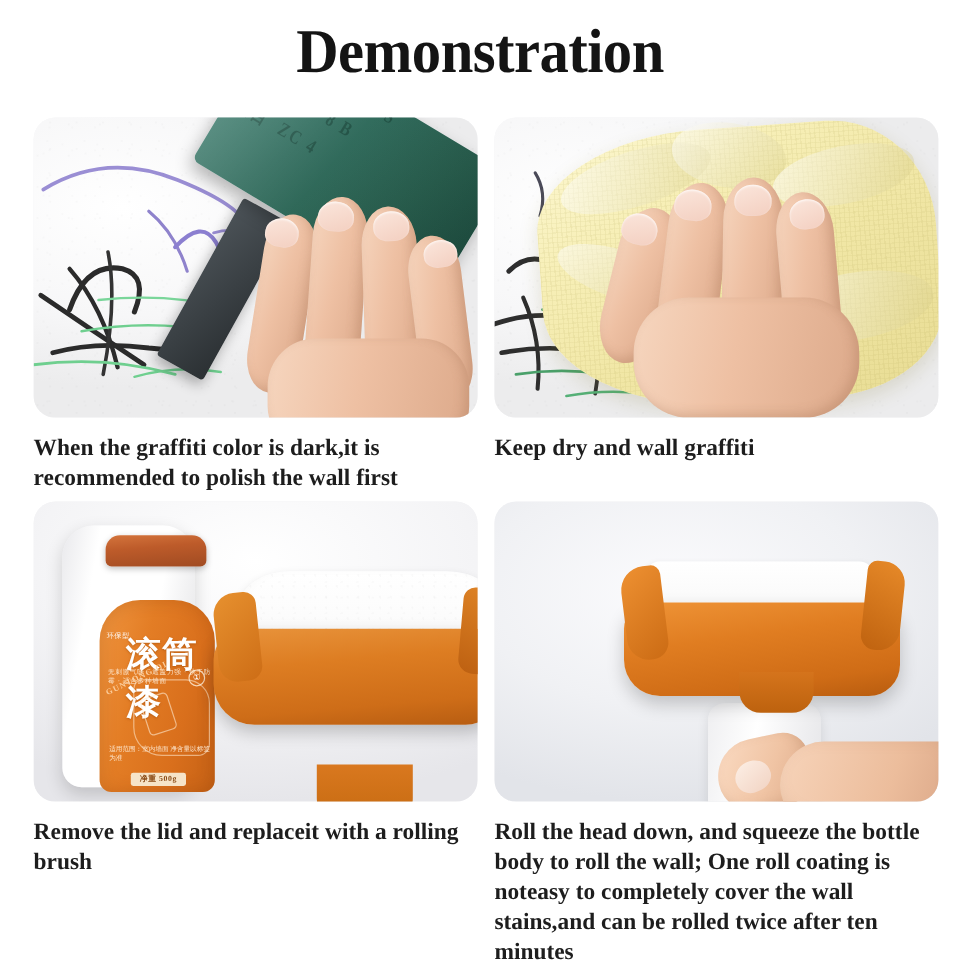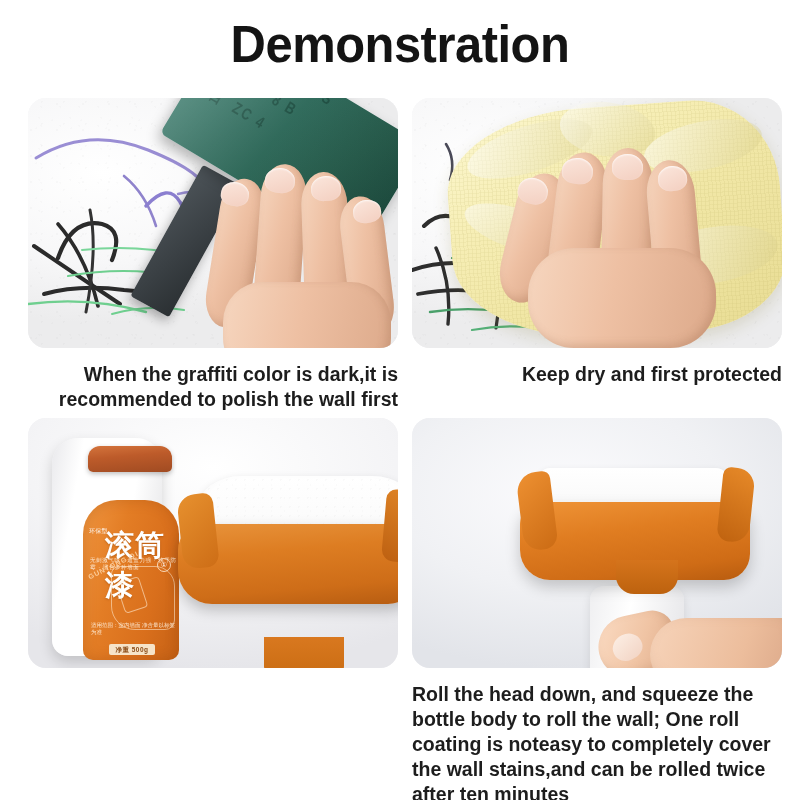--- a/index.html
+++ b/index.html
@@ -13,20 +13,21 @@
     overflow: hidden;
     font-family: "Liberation Sans", sans-serif;
     color: #1a1a1a;
   }
 
   .page {
     position: relative;
     width: 800px;
     height: 800px;
     background: #ffffff;
+    font-family: Liberation Serif, serif;
   }
 
   
   .title {
     position: absolute;
     top: 14px;
     left: 0;
     width: 800px;
     text-align: center;
     font-size: 52px;
@@ -60,21 +61,21 @@
     overflow: hidden;
     background: #f2f2f4;
   }
 
   .caption {
     margin-top: 14px;
     font-size: 19.5px;
     font-weight: bold;
     line-height: 1.28;
     color: #1d1d1d;
-    text-align: right;
+    text-align: left;
   }
   .caption.left-align { text-align: left; }
 
   
   .wall-white {
     position: absolute;
     inset: 0;
     background:
       radial-gradient(ellipse 70% 60% at 20% 30%, #ffffff 0%, #f7f7f8 60%, #ececed 100%),
       linear-gradient(160deg, #fbfbfc 0%, #f0f0f1 100%);
@@ -538,21 +539,21 @@
           <div class="finger" style="left:44px;  top:26px;  width:50px; height:152px; transform:rotate(7deg);"></div>
           <div class="finger" style="left:94px;  top:22px;  width:50px; height:150px; transform:rotate(1deg);"></div>
           <div class="finger" style="left:142px; top:34px;  width:48px; height:140px; transform:rotate(-5deg);"></div>
           <div class="finger" style="left:20px;  top:122px; width:188px; height:100px; border-radius:46px;"></div>
           <div class="nail" style="left:10px;  top:52px; width:30px; height:26px; transform:rotate(14deg);"></div>
           <div class="nail" style="left:54px;  top:32px; width:31px; height:26px; transform:rotate(7deg);"></div>
           <div class="nail" style="left:104px; top:28px; width:31px; height:26px; transform:rotate(1deg);"></div>
           <div class="nail" style="left:150px; top:40px; width:29px; height:25px; transform:rotate(-6deg);"></div>
         </div>
       </div>
-      <div class="caption">Keep dry and first protected</div>
+      <div class="caption">Keep dry and wall graffiti</div>
     </div>
 
     <div class="cell cell-bl">
       <div class="photo">
         <div class="studio-bg"></div>
 
         <div class="bottle">
           <div class="bottle-cap"></div>
           <div class="bottle-label">
             <div class="label-brandline">环保型</div>
@@ -568,20 +569,21 @@
         </div>
 
         <div class="roller-group">
           <div class="roller-fleece"></div>
           <div class="roller-body"></div>
           <div class="roller-earL"></div>
           <div class="roller-earR"></div>
           <div class="roller-stem"></div>
         </div>
       </div>
+      <div class="caption">Remove the lid and replaceit with a rolling brush</div>
     </div>
 
     <div class="cell cell-br">
       <div class="photo">
         <div class="wall-bluegray"></div>
 
         <div class="bottle4"></div>
 
         <div class="r4">
           <div class="r4-fleece"></div>

